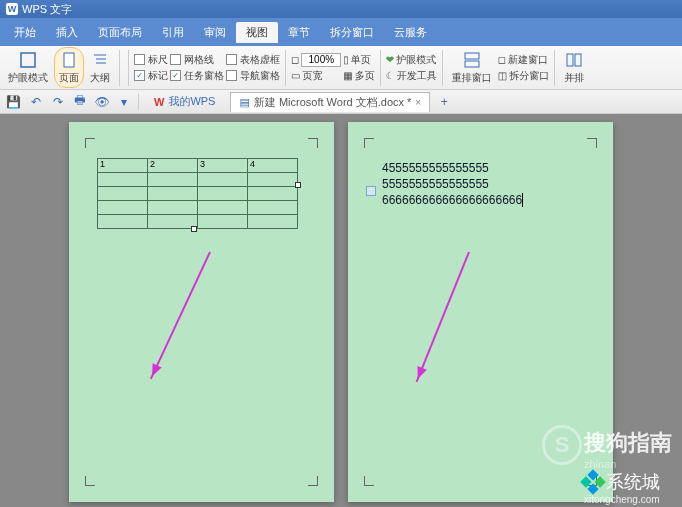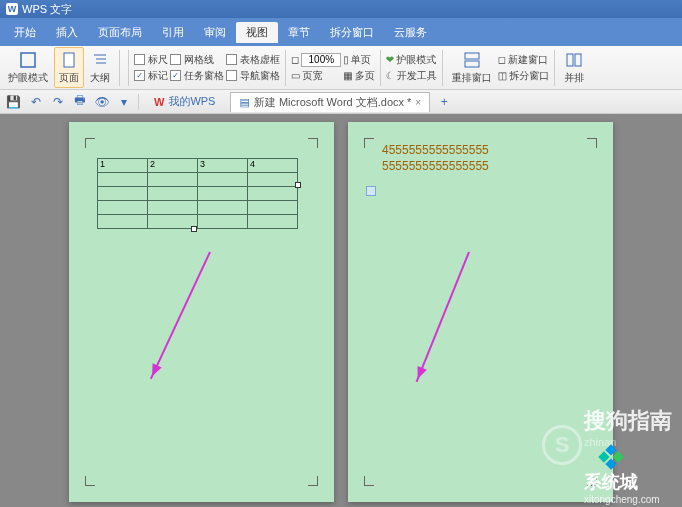--- a/index.html
+++ b/index.html
@@ -8,21 +8,21 @@
 .titlebar { height: 18px; background: linear-gradient(#4a7cc2,#3e6fb5); display: flex; align-items: center; padding-left: 6px; color: #fff; font-size: 11px; }
 .logo-icon { width: 12px; height: 12px; background: #fff; border-radius: 2px; margin-right: 4px; display: flex; align-items: center; justify-content: center; color: #3e6fb5; font-size: 9px; font-weight: bold; }
 
 .menubar { height: 28px; background: #5a8ad0; display: flex; align-items: center; padding-left: 4px; }
 .menu-item { color: #fff; font-size: 11px; padding: 3px 10px; cursor: pointer; }
 .menu-item.active { background: #f5f5f5; color: #333; border-radius: 2px 2px 0 0; }
 
 .ribbon { height: 44px; background: linear-gradient(#f9f9f9,#eeeeee); border-bottom: 1px solid #ccc; display: flex; align-items: center; padding: 0 4px; gap: 2px; }
 .rib-btn { display: flex; flex-direction: column; align-items: center; padding: 2px 4px; font-size: 10px; color: #444; cursor: pointer; }
 .rib-btn .ic { width: 20px; height: 20px; display: flex; align-items: center; justify-content: center; margin-bottom: 1px; }
-.rib-btn.active { border: 1px solid #f0c070; background: #fff2d8; border-radius: 2px; }
+.rib-btn.active { border: 1px solid #f0c070; background: #fff2d8; border-radius: 12px; }
 .sep { width: 1px; height: 36px; background: #ccc; margin: 0 3px; }
 .check-group { display: flex; flex-direction: column; gap: 2px; font-size: 10px; color: #444; }
 .check-row { display: flex; align-items: center; gap: 3px; }
 .chk { width: 11px; height: 11px; border: 1px solid #888; background: #fff; display: flex; align-items: center; justify-content: center; font-size: 8px; color: #2c5aa0; }
 .combo { display: flex; align-items: center; gap: 2px; font-size: 10px; }
 .combo input { width: 40px; height: 14px; font-size: 10px; border: 1px solid #aaa; text-align: center; }
 
 .quickbar { height: 24px; background: linear-gradient(#f4f4f4,#e6e6e6); border-bottom: 1px solid #ccc; display: flex; align-items: center; padding: 0 6px; gap: 6px; }
 .qb-ic { width: 16px; height: 16px; display: flex; align-items: center; justify-content: center; font-size: 12px; color: #3b6db8; cursor: pointer; }
 .tab { height: 20px; display: flex; align-items: center; padding: 0 8px; font-size: 11px; color: #555; border: 1px solid transparent; gap: 4px; cursor: pointer; }
@@ -36,30 +36,30 @@
 .corner { position: absolute; width: 10px; height: 10px; border: 1px solid #666; }
 .corner.tl { top: 16px; left: 16px; border-right: none; border-bottom: none; }
 .corner.tr { top: 16px; right: 16px; border-left: none; border-bottom: none; }
 .corner.bl { bottom: 16px; left: 16px; border-right: none; border-top: none; }
 .corner.br { bottom: 16px; right: 16px; border-left: none; border-top: none; }
 
 .tbl { position: absolute; top: 36px; left: 28px; border-collapse: collapse; }
 .tbl td { border: 1px solid #4a6a5a; width: 50px; height: 14px; font-size: 9px; padding: 0 2px; vertical-align: top; }
 .tbl-handle { position: absolute; width: 6px; height: 6px; background: #fff; border: 1px solid #333; }
 
-.txt { position: absolute; top: 20px; left: 34px; font-size: 12px; line-height: 16px; color: #a16207; }
+.txt { position: absolute; top: 38px; left: 34px; font-size: 12px; line-height: 16px; color: #0f172a; }
 .cursor-line { border-right: 1px solid #000; padding-right: 0; }
 .para-icon { position: absolute; left: 18px; top: 64px; width: 10px; height: 10px; background: #d4e8f4; border: 1px solid #7aa8d4; }
 
 .arrow { position: absolute; width: 2px; height: 140px; background: #d633d6; transform-origin: top; }
 .arrow::after { content: ''; position: absolute; bottom: -2px; left: -4px; border: 5px solid transparent; border-top: 12px solid #d633d6; }
 
 .watermark { position: absolute; right: 10px; bottom: 10px; color: rgba(255,255,255,.85); font-size: 13px; }
 .watermark .big { font-size: 22px; font-weight: bold; }
-.watermark .logo2 { display: inline-flex; align-items: center; gap: 4px; font-size: 18px; font-weight: bold; color: #fff; flex-direction: column; }
+.watermark .logo2 { display: inline-flex; align-items: center; gap: 4px; font-size: 18px; font-weight: normal; color: #fff; }
 .diamond { width: 18px; height: 18px; transform: rotate(45deg); display: inline-block; position: relative; }
 .diamond span { position: absolute; width: 8px; height: 8px; }
 .diamond .d1 { background: #0099e5; top: 0; left: 0; }
 .diamond .d2 { background: #34c759; top: 0; right: 0; }
 .diamond .d3 { background: #00c4a7; bottom: 0; left: 0; }
 .diamond .d4 { background: #0099e5; bottom: 0; right: 0; }
 .wm-circle { position: absolute; right: 100px; bottom: 50px; width: 40px; height: 40px; border: 3px solid rgba(255,255,255,.4); border-radius: 50%; display: flex; align-items: center; justify-content: center; color: rgba(255,255,255,.4); font-size: 22px; font-weight: bold; }
 
 svg { display: block; }
 </style>
@@ -278,20 +278,21 @@
 
   <div class="page">
     <div class="corner tl"></div>
     <div class="corner tr"></div>
     <div class="corner bl"></div>
     <div class="corner br"></div>
     <div class="para-icon"></div>
     <div class="txt">
       <div>4555555555555555</div>
       <div>5555555555555555</div>
+      <div><span class="cursor-line">666666666666666666666</span></div>
     </div>
     <div class="arrow" style="top:130px;left:120px;transform:rotate(22deg)"></div>
   </div>
 
   <div class="wm-circle">S</div>
   <div class="watermark">
     <div class="big">搜狗指南</div>
     <div style="font-size:11px;opacity:.6">zhinan</div>
     <div class="logo2">
       <span class="diamond">

